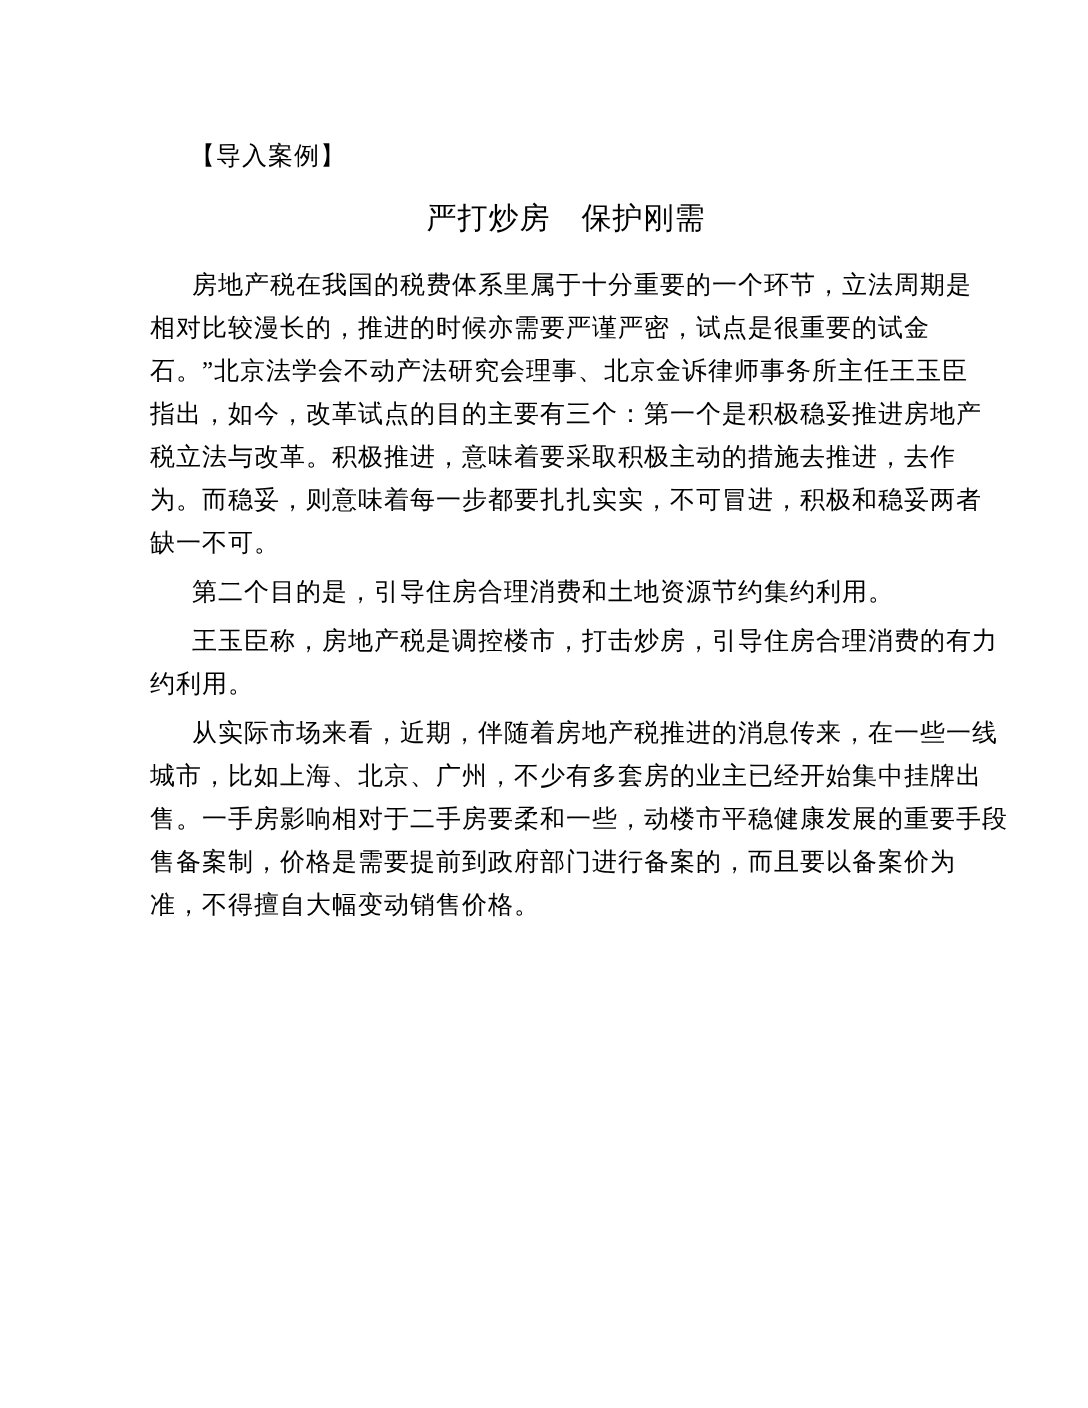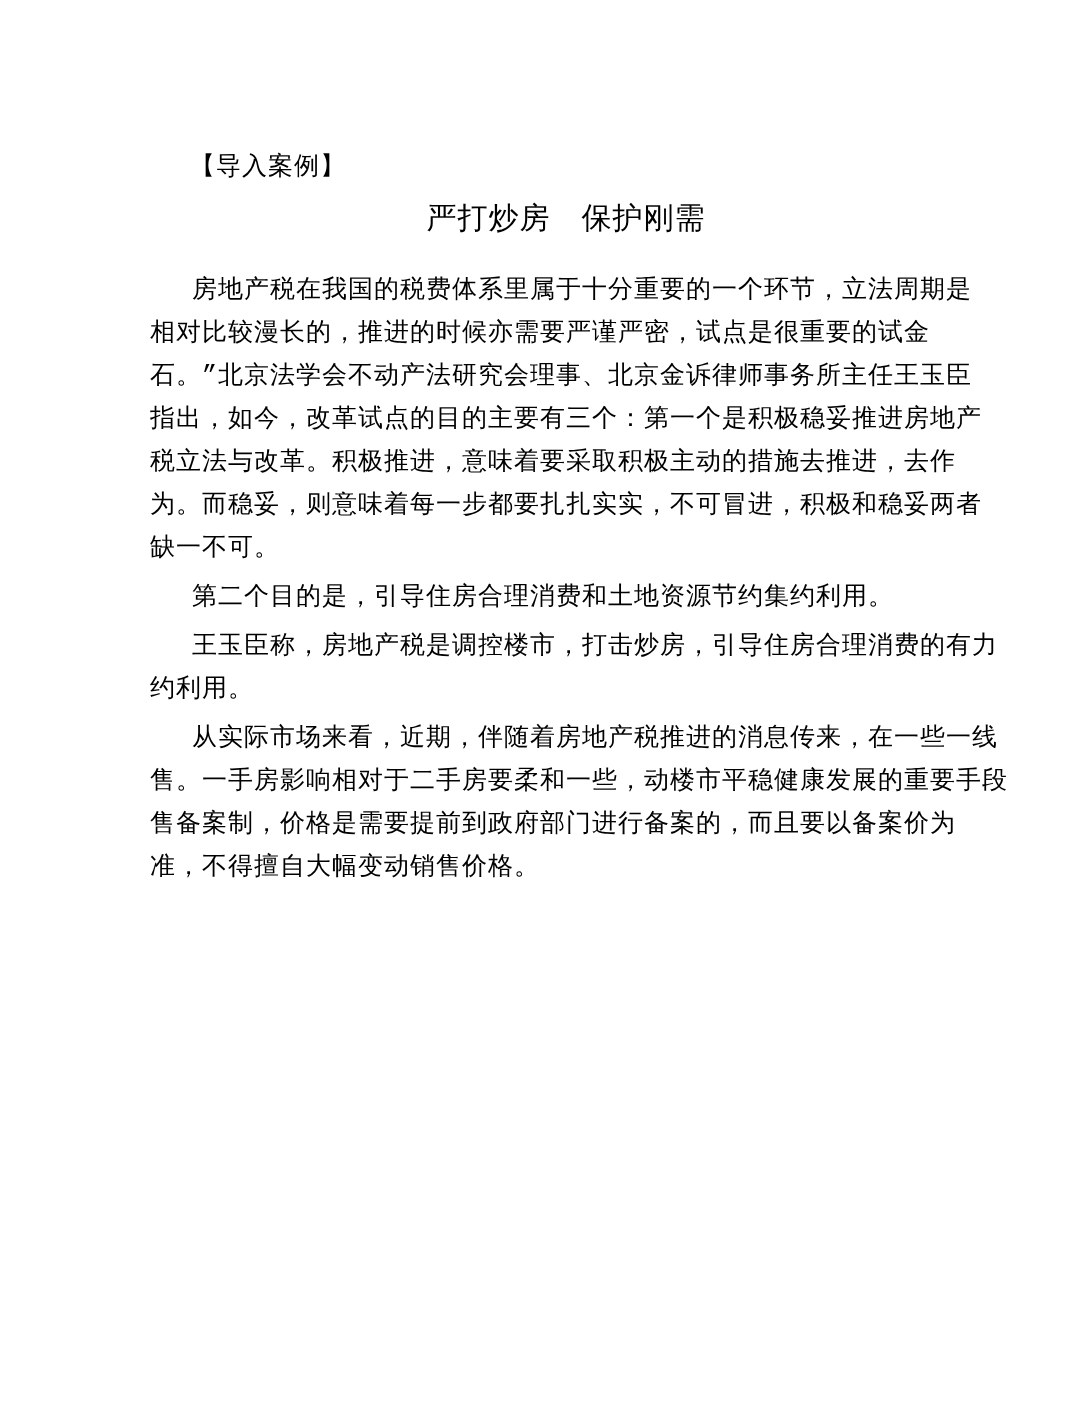--- a/index.html
+++ b/index.html
@@ -12,21 +12,21 @@
     width: 1088px;
     height: 1408px;
     background: #ffffff;
     color: #000000;
     font-family: "Liberation Serif", "DejaVu Serif", serif;
     overflow: hidden;
   }
   .section-label {
     position: absolute;
     left: 190px;
-    top: 150px;
+    top: 140px;
     font-size: 25px;
     line-height: 32px;
     letter-spacing: 1px;
     white-space: nowrap;
     text-align: center;
   }
   .doc-title {
     position: absolute;
     left: 171px;
     top: 202px;
@@ -37,22 +37,21 @@
     letter-spacing: 1px;
     white-space: nowrap;
   }
   .doc-body {
     position: absolute;
     left: 150px;
     top: 263px;
     width: 800px;
   }
   .para {
-    margin: 6px 0 6px 0;
-    font-family: Liberation Mono, monospace;
+    margin: 0 0 6px 0;
   }
   .line {
     font-size: 25px;
     line-height: 43px;
     height: 43px;
     letter-spacing: 1px;
     white-space: nowrap;
   }
   .line.first {
     text-indent: 42px;
@@ -76,18 +75,19 @@
       </div>
       <div class="para">
         <div class="line first">第二个目的是，引导住房合理消费和土地资源节约集约利用。</div>
       </div>
       <div class="para">
         <div class="line first">王玉臣称，房地产税是调控楼市，打击炒房，引导住房合理消费的有力</div>
         <div class="line">约利用。</div>
       </div>
       <div class="para">
         <div class="line first">从实际市场来看，近期，伴随着房地产税推进的消息传来，在一些一线</div>
+        <div class="line">城市，比如上海、北京、广州，不少有多套房的业主已经开始集中挂牌出</div>
         <div class="line">售。一手房影响相对于二手房要柔和一些，动楼市平稳健康发展的重要手段</div>
         <div class="line">售备案制，价格是需要提前到政府部门进行备案的，而且要以备案价为</div>
         <div class="line">准，不得擅自大幅变动销售价格。</div>
       </div>
     </div>
 </div>
 
 </body></html>

